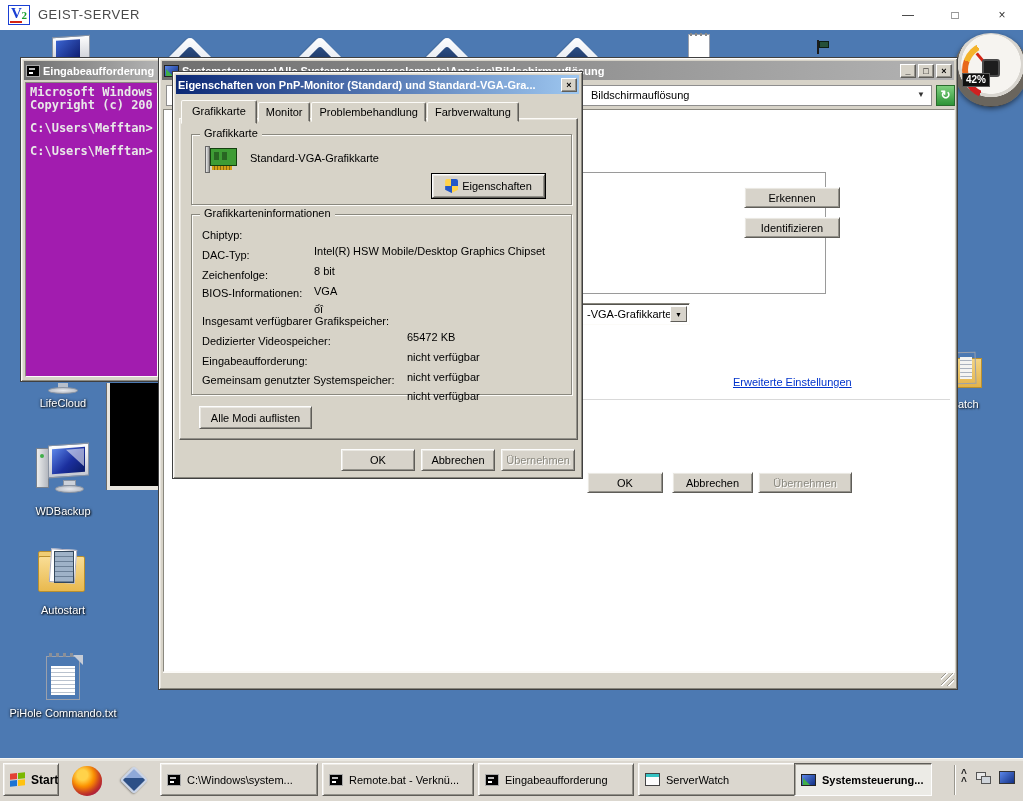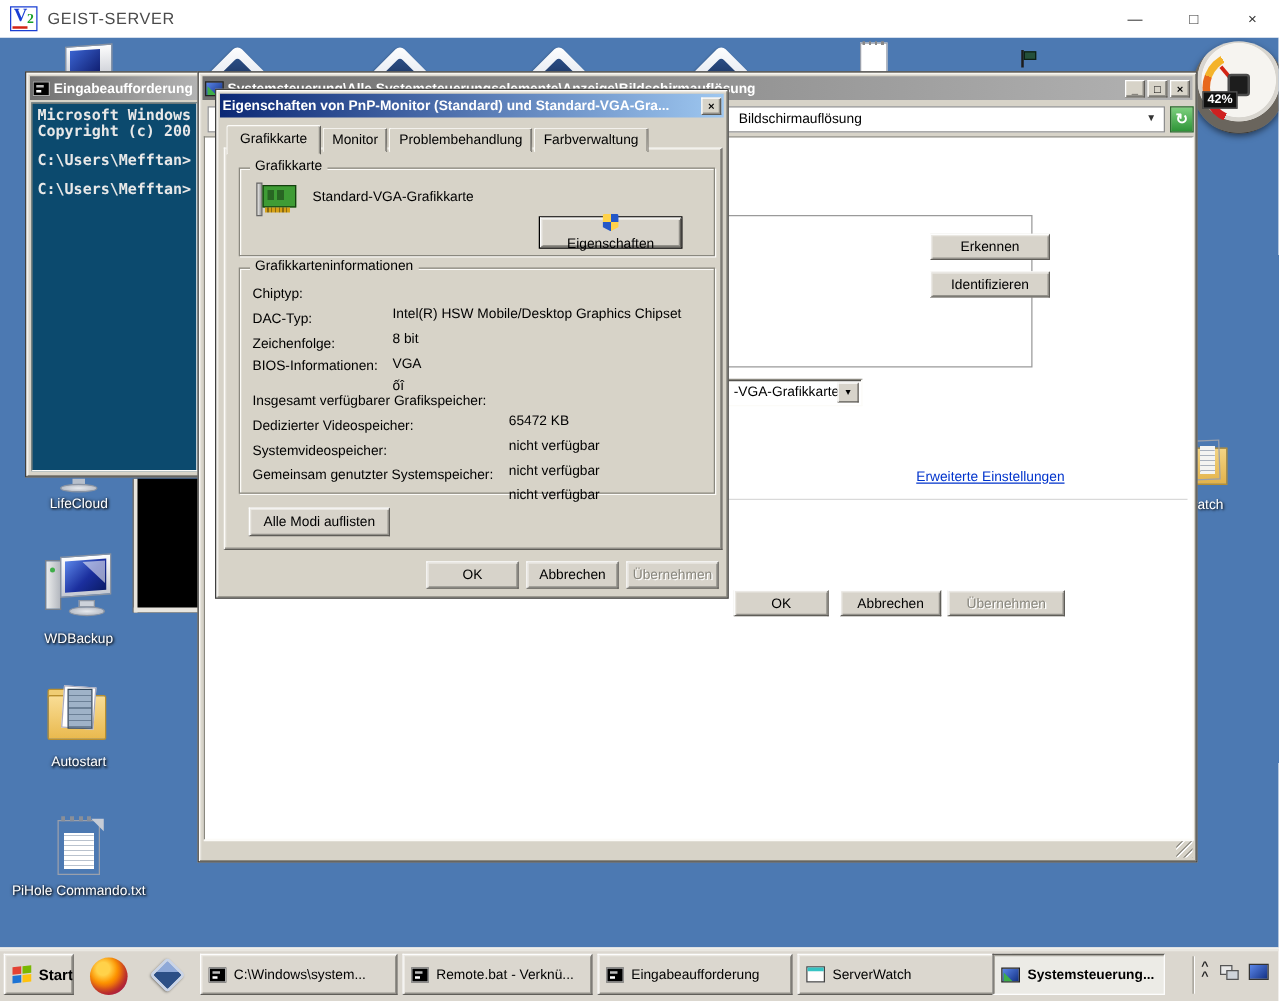--- a/index.html
+++ b/index.html
@@ -93,29 +93,29 @@
   .tbar.active { background:linear-gradient(90deg,#0b2875,#9ec7f0); }
   .tbar.inactive { background:linear-gradient(90deg,#6f6f6f,#b3b3b3); }
   .tbar .t { color:#fff; font-weight:bold; font-size:11px; white-space:nowrap; overflow:hidden; }
   .wbtns { margin-left:auto; display:flex; gap:2px; }
   .wbtn { width:16px; height:14px; font-size:9px; line-height:12px; text-align:center; color:#000; font-weight:bold;
       background:#d7d3c8; border:1px solid; border-color:#fff #5f5d58 #5f5d58 #fff; box-shadow:inset -1px -1px 0 #93918a; }
 
   .btn { position:absolute; display:flex; align-items:center; justify-content:center; gap:4px; font-size:11px; color:#000;
       background:#d7d3ca; border:1px solid; border-color:#fdfdfd #5f5d58 #5f5d58 #fdfdfd;
       box-shadow: inset 1px 1px 0 #eae8e2, inset -1px -1px 0 #93918a; white-space:nowrap; }
-  .btn.focused { box-shadow:0 0 0 1px #000, inset 1px 1px 0 #eae8e2, inset -1px -1px 0 #93918a;flex-direction:column; }
+  .btn.focused { box-shadow:0 0 0 1px #000, inset 1px 1px 0 #eae8e2, inset -1px -1px 0 #93918a; }
   .btn.disabled { color:#8a887f; text-shadow:1px 1px 0 #fff; }
 
   
   .console { left:20px; top:57px; width:142px; height:325px; z-index:4; }
   .cicn { width:14px; height:12px; background:#000; border:1px solid #aaa; position:relative; flex:0 0 auto; }
   .cicn::before { content:""; position:absolute; left:2px; top:2px; width:6px; height:2px; background:#bbb; }
   .cicn::after { content:""; position:absolute; left:2px; bottom:2px; width:4px; height:2px; background:#fff; }
-  .console-body { position:absolute; left:4px; top:24px; right:3px; bottom:4px; background:#0c4a6e;
+  .console-body { position:absolute; left:4px; top:24px; right:3px; bottom:4px; background:#a21caf;
       border:1px solid; border-color:#8a887f #fcfbf8 #fcfbf8 #8a887f; overflow:hidden; }
   .cline { position:absolute; left:4px; font:bold 12px "DejaVu Sans Mono",monospace; color:#e8e8e8; white-space:pre; }
 
   .cmd-fragment { position:absolute; left:107px; top:383px; width:53px; height:107px; background:#000;
       border-left:3px solid #e8e5de; border-bottom:4px solid #e8e5de; box-shadow:-1px 0 0 #6a6a6a; z-index:3; }
 
   
   .panel { left:158px; top:57px; width:800px; height:633px; z-index:10; }
   .disp-icon { width:15px; height:12px; position:relative; flex:0 0 auto; background:linear-gradient(135deg,#5b86e8,#123084); border:1px solid #222; }
   .disp-icon::after { content:""; position:absolute; left:1px; bottom:0; width:0; height:0;
@@ -369,21 +369,21 @@
       <div class="ilab" style="top:34px">DAC-Typ:</div>
       <div class="ival cola" style="top:34px">8 bit</div>
       <div class="ilab" style="top:54px">Zeichenfolge:</div>
       <div class="ival cola" style="top:54px">VGA</div>
       <div class="ilab" style="top:72px">BIOS-Informationen:</div>
       <div class="ival cola" style="top:72px">ốî</div>
       <div class="ilab" style="top:100px">Insgesamt verfügbarer Grafikspeicher:</div>
       <div class="ival colb" style="top:100px">65472 KB</div>
       <div class="ilab" style="top:120px">Dedizierter Videospeicher:</div>
       <div class="ival colb" style="top:120px">nicht verfügbar</div>
-      <div class="ilab" style="top:140px">Systemvideospeicher:</div>
+      <div class="ilab" style="top:140px">Eingabeaufforderung:</div>
       <div class="ival colb" style="top:140px">nicht verfügbar</div>
       <div class="ilab" style="top:159px">Gemeinsam genutzter Systemspeicher:</div>
       <div class="ival colb" style="top:159px">nicht verfügbar</div>
     </div>
 
     <div class="btn" style="left:26px; top:334px; width:113px; height:23px; z-index:6;">Alle Modi auflisten</div>
 
     <div class="btn" style="left:168px; top:377px; width:74px; height:22px;">OK</div>
     <div class="btn" style="left:248px; top:377px; width:74px; height:22px;">Abbrechen</div>
     <div class="btn disabled" style="left:328px; top:377px; width:74px; height:22px;">Übernehmen</div>

